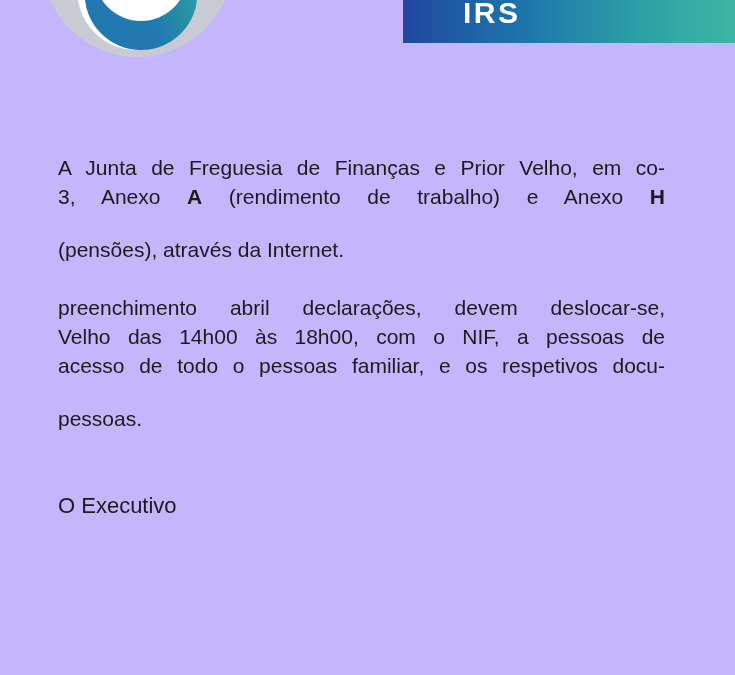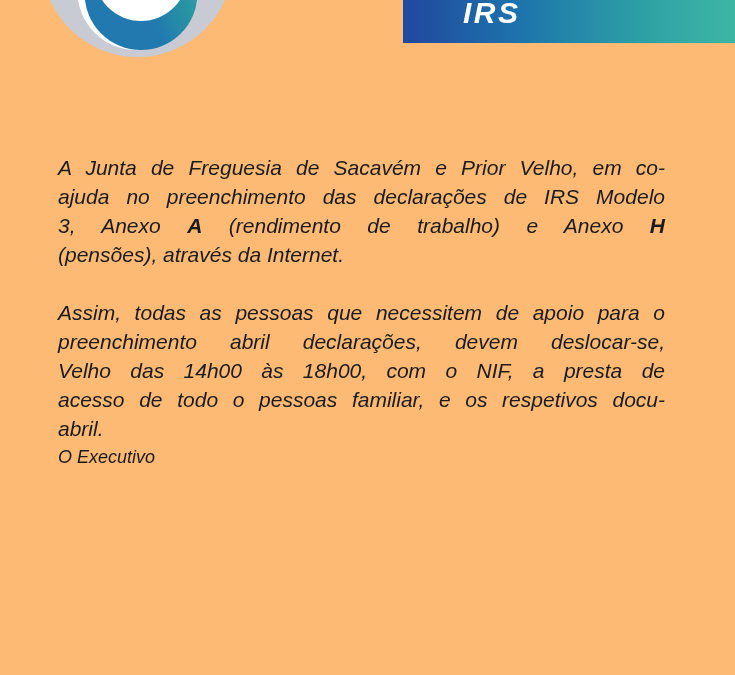--- a/index.html
+++ b/index.html
@@ -6,24 +6,23 @@
     --logo-gray:#c8cbd3;
     --logo-blue:#2179b0;
     --logo-teal:#2e9ca8;
     --g1:#21479e; --g2:#1d74ac; --g3:#2d9fa6; --g4:#3db6a3;
     --text-color:#1b1b1b;
   }
   html,body{margin:0;padding:0;background:#ffffff;}
   .page{
     position:relative;
     width:735px;height:675px;
-    background:#fdba74;
+    background:#c4b5fd;
     overflow:hidden;
     font-family:"Liberation Sans",sans-serif;
-    font-style:italic;
   }
   .logo-svg{
     position:absolute;left:0;top:0;
   }
   .banner{
     position:absolute;left:403px;top:0;
     width:332px;height:43px;
     background:linear-gradient(90deg,var(--g1) 0%,var(--g2) 35%,var(--g3) 71%,var(--g4) 100%);
     overflow:hidden;
   }
@@ -47,24 +46,26 @@
   .para + .para{margin-top:29px;}
   .jline{
     height:29px;
     line-height:29px;
     text-align:justify;
     text-align-last:justify;
   }
   .jline.jlast{
     text-align:center;
     text-align-last:left;
+    margin-top:24px;
   }
   .jline b{font-weight:bold;}
   .signature{
-    font-size:18px;
+    margin-top:58px;
+    font-size:22px;
     line-height:29px;
     text-align:left;
     color:var(--text-color);
   }
 </style>
 </head>
 <body>
 
 <div class="page">
 
@@ -83,29 +84,27 @@
     <circle cx="141" cy="-25.7" r="46.7" fill="#ffffff"></circle>
   </svg>
 
   <div class="banner">
     <span class="banner-label">IRS</span>
   </div>
 
   <div class="body-text">
     <div id="paragraphs">
         <div class="para">
-          <div class="jline"><span>A Junta de Freguesia de Sacavém e Prior Velho, em co-</span></div>
-          <div class="jline"><span>ajuda no preenchimento das declarações de IRS Modelo</span></div>
+          <div class="jline"><span>A Junta de Freguesia de Finanças e Prior Velho, em co-</span></div>
           <div class="jline"><span>3, Anexo </span><b>A</b><span> (rendimento de trabalho) e Anexo </span><b>H</b></div>
           <div class="jline jlast"><span>(pensões), através da Internet.</span></div>
         </div>
         <div class="para">
-          <div class="jline"><span>Assim, todas as pessoas que necessitem de apoio para o</span></div>
           <div class="jline"><span>preenchimento abril declarações, devem deslocar-se,</span></div>
-          <div class="jline"><span>Velho das 14h00 às 18h00, com o NIF, a presta de</span></div>
+          <div class="jline"><span>Velho das 14h00 às 18h00, com o NIF, a pessoas de</span></div>
           <div class="jline"><span>acesso de todo o pessoas familiar, e os respetivos docu-</span></div>
-          <div class="jline jlast"><span>abril.</span></div>
+          <div class="jline jlast"><span>pessoas.</span></div>
         </div>
       </div>
     <div class="signature">O Executivo</div>
   </div>
 
 </div>
 
 </body></html>

